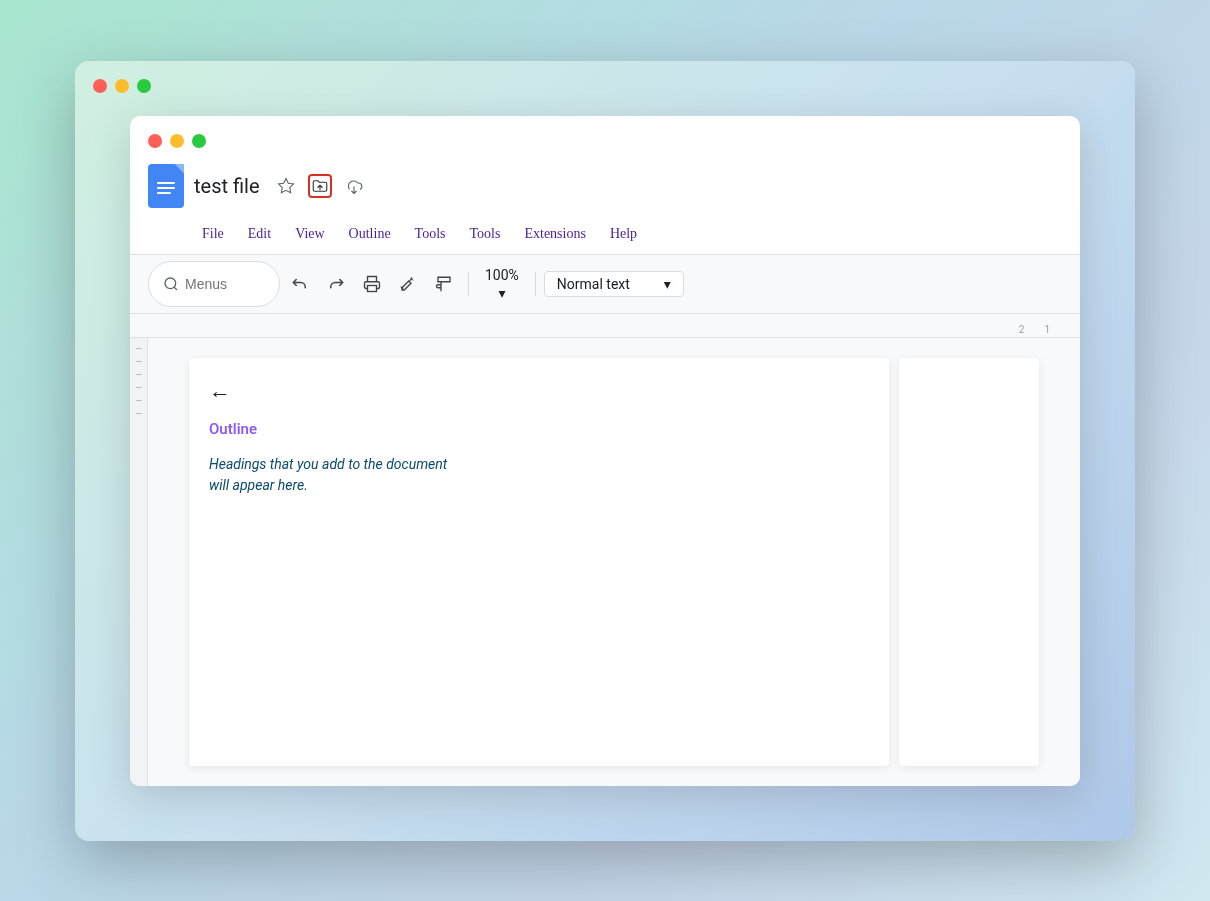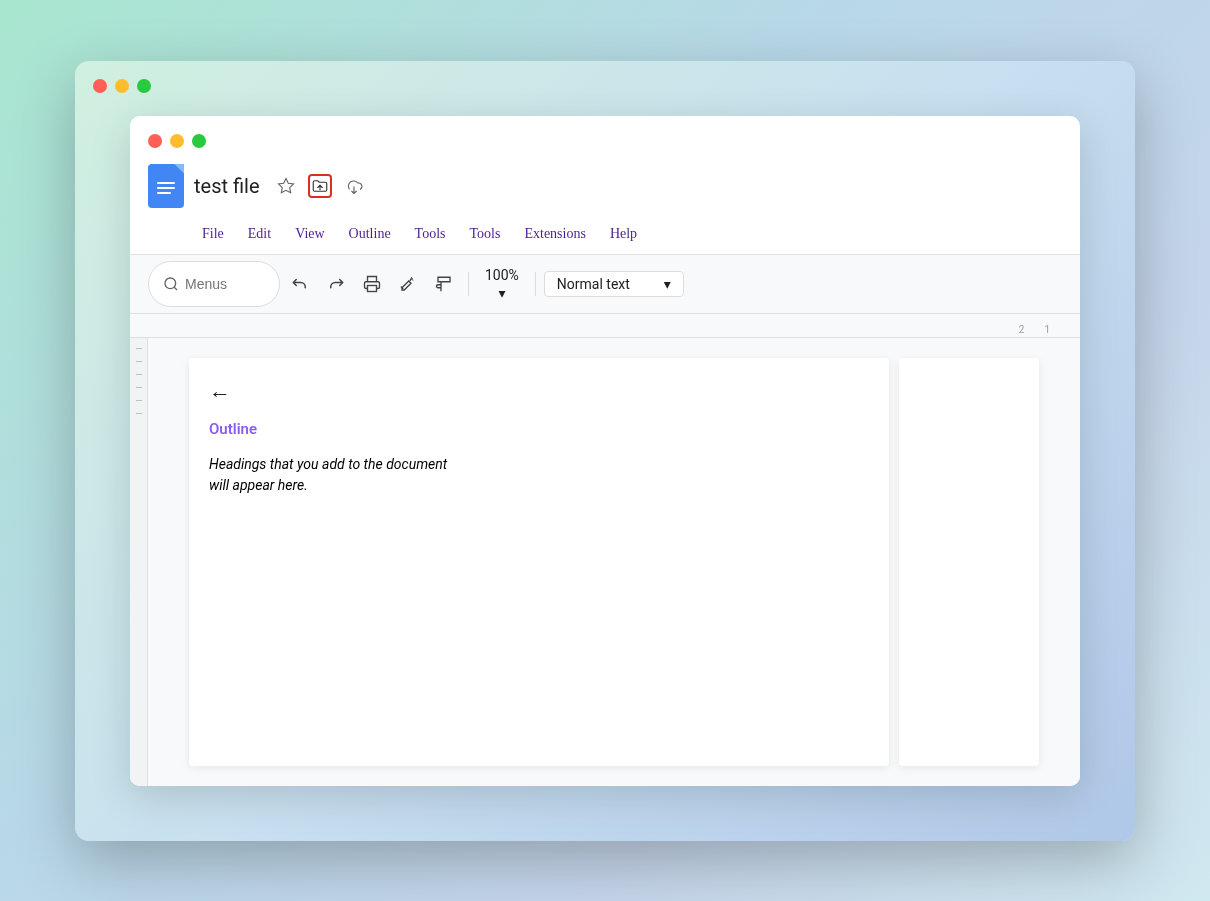--- a/index.html
+++ b/index.html
@@ -327,21 +327,21 @@
     .outline-title {
       font-size: 15px;
       font-weight: 600;
       color: #8b5cf6;
       margin-bottom: 16px;
     }
 
     .outline-description {
       font-size: 14px;
       font-style: italic;
-      color: #000000;
+      color: #0c4a6e;
       line-height: 1.5;
     }
 
     
     .right-page-stub {
       width: 140px;
       min-height: 280px;
       background: white;
       margin-left: 10px;
       border-radius: 4px;

